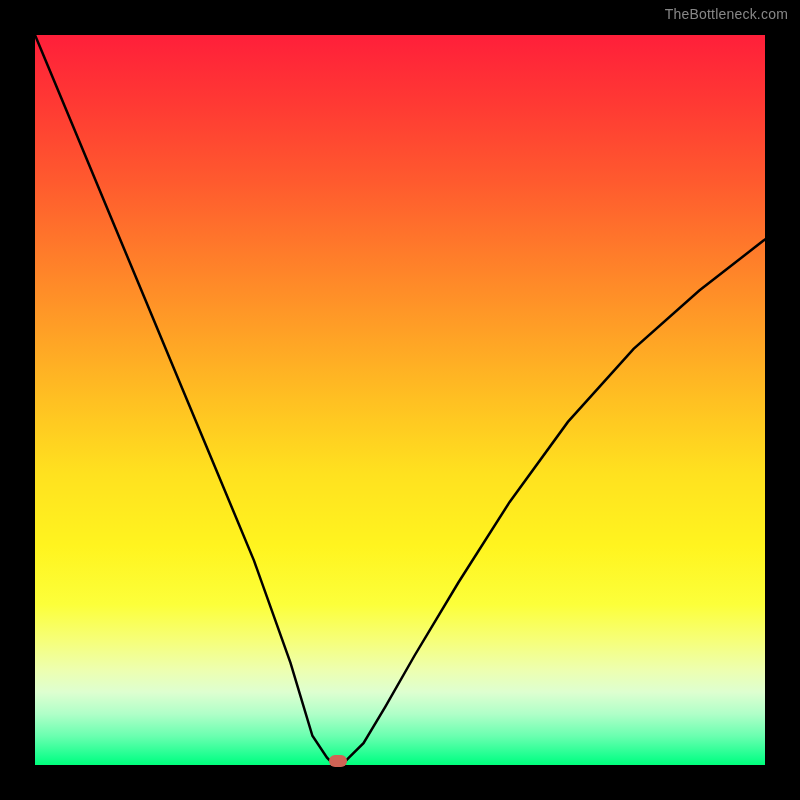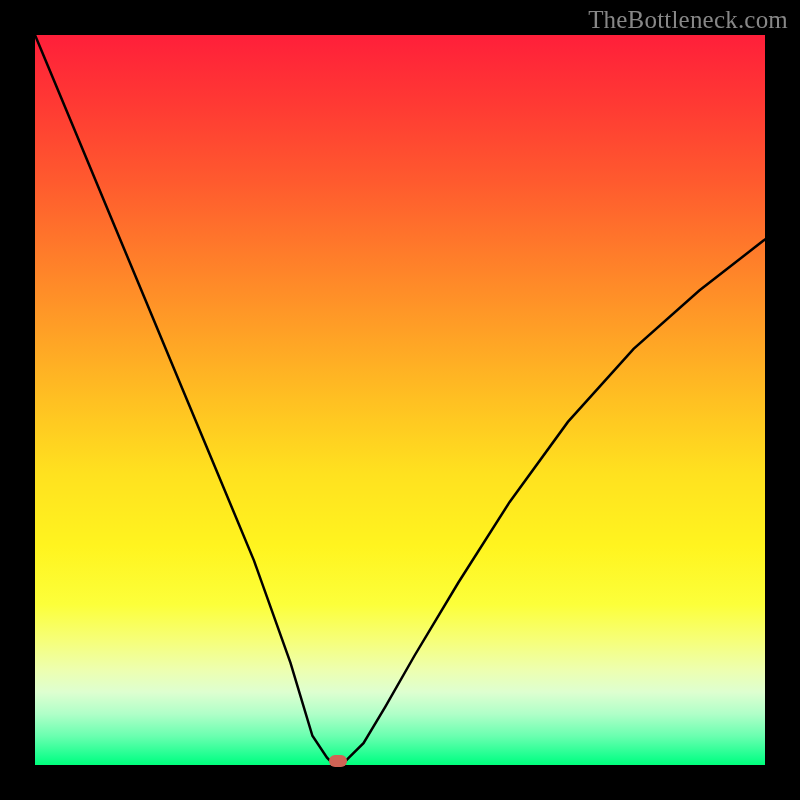--- a/index.html
+++ b/index.html
@@ -7,22 +7,22 @@
     width: 800px;
     height: 800px;
     background: #000;
     position: relative;
     overflow: hidden;
   }
   .attribution {
     position: absolute;
     top: 6px;
     right: 12px;
-    font-family: Liberation Serif, serif;
-    font-size: 25px;
+    font-family: Liberation Sans, sans-serif;
+    font-size: 14px;
     color: #878787;
     z-index: 10;
     letter-spacing: 0.2px;
   }
   .plot-area {
     position: absolute;
     left: 35px;
     top: 35px;
     width: 730px;
     height: 730px;

